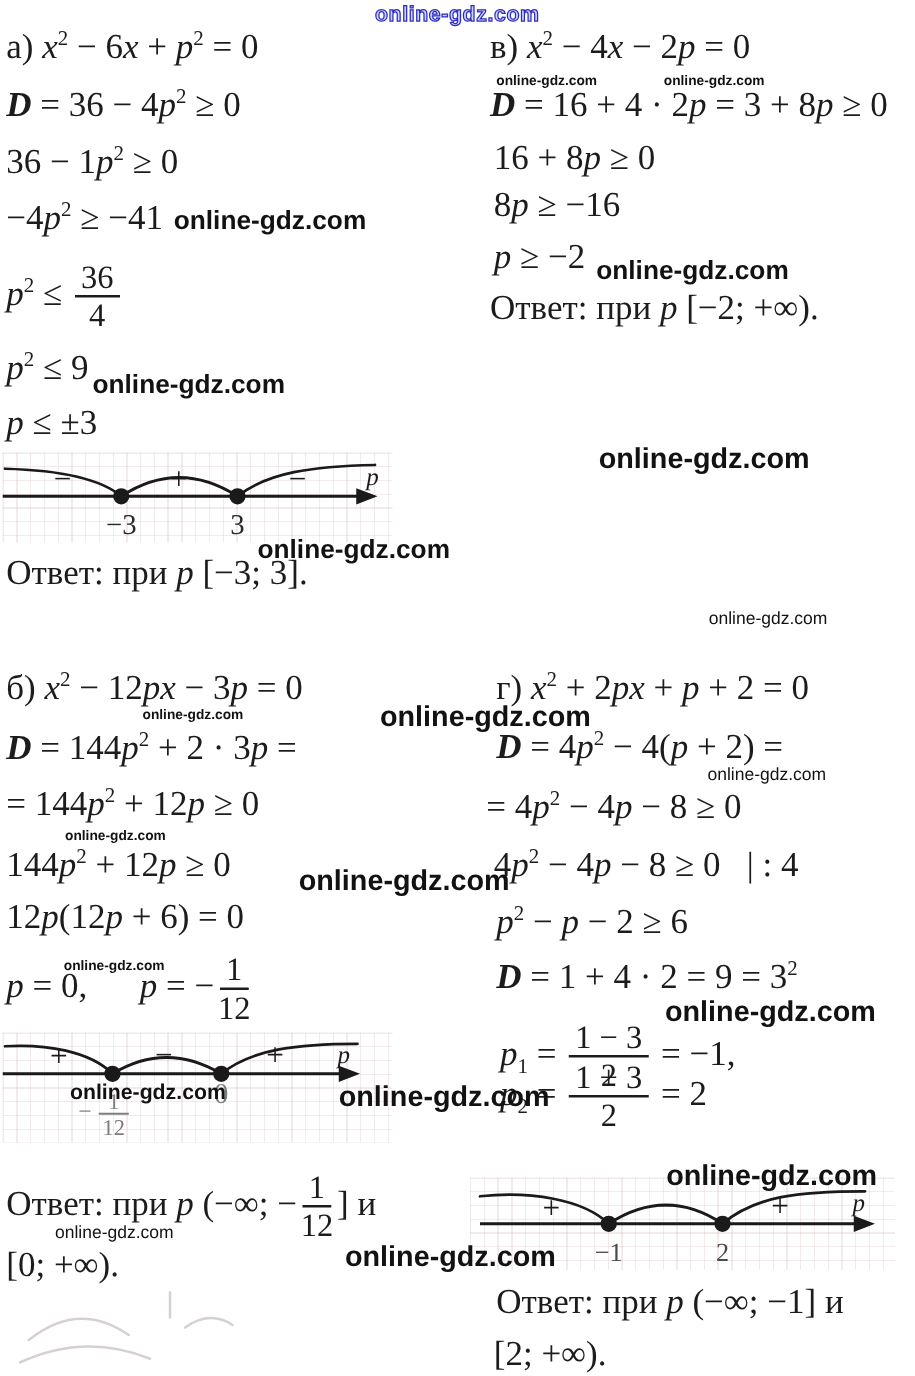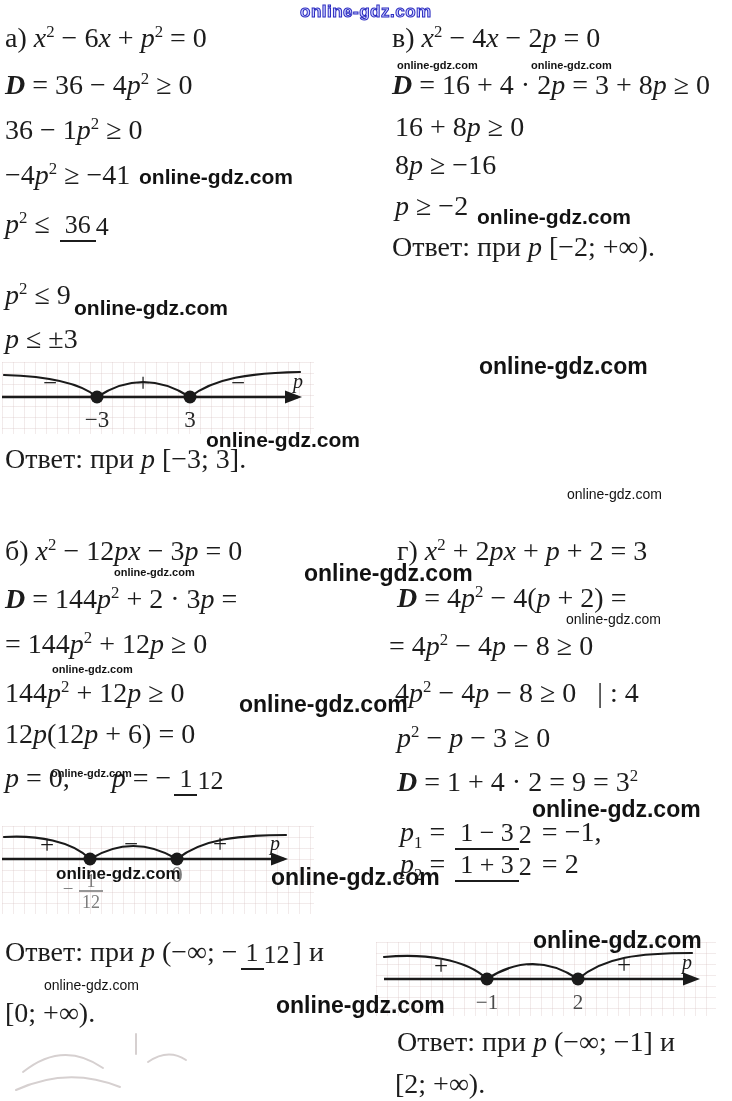--- a/index.html
+++ b/index.html
@@ -9,21 +9,21 @@
   }
   .math{
     position:absolute;font-size:28px;color:#1c1c1c;white-space:pre;
     font-family:"Liberation Serif", serif;line-height:1.15;
   }
   .math i{font-style:italic;}
   .math i.bi{font-weight:bold;}
   .math sup{font-size:60%;vertical-align:super;line-height:0;}
   .math sub{font-size:60%;vertical-align:sub;line-height:0;}
   .frac{
-    display:inline-flex;flex-direction:row;align-items:center;
+    display:inline-flex;flex-direction:column;align-items:center;
     vertical-align:middle;margin:0 3px;line-height:1.05;font-size:26px;
   }
   .frac .fn{border-bottom:2px solid #1c1c1c;padding:0 5px 1px;}
   .frac .fd{padding-top:1px;}
   .wm{
     position:absolute;font-family:Liberation Sans, sans-serif;
     color:#121212;white-space:nowrap;
   }
   .wm-xs{font-size:11px;font-weight:600;}
   .wm-sm{font-size:14px;font-weight:400;}
@@ -120,25 +120,25 @@
       <line class="fracline" x1="77" y1="65" x2="101" y2="65"></line>
       <text class="ptlabel ptlabel-gray" style="font-size:18px" x="89" y="82">12</text>
     </svg>
   </div>
 
   <div class="math" style="left:5px;top:936px"><span>Ответ: при </span><i>p</i><span> (−∞; −</span><span class="frac"><span class="fn">1</span><span class="fd">12</span></span><span>] и</span></div>
   <div class="math" style="left:5px;top:997px"><span>[0; +∞).</span></div>
 </div>
 
 <div>
-  <div class="math" style="left:397px;top:535px"><span>г) </span><i>x</i><sup>2</sup><span> + 2</span><i>px</i><span> + </span><i>p</i><span> + 2 = 3</span></div>
+  <div class="math" style="left:397px;top:535px"><span>г) </span><i>x</i><sup>2</sup><span> + 2</span><i>px</i><span> + </span><i>p</i><span> + 2 = 0</span></div>
   <div class="math" style="left:397px;top:582px"><i class="bi">D</i><span> = 4</span><i>p</i><sup>2</sup><span> − 4(</span><i>p</i><span> + 2) =</span></div>
   <div class="math" style="left:389px;top:630px"><span>= 4</span><i>p</i><sup>2</sup><span> − 4</span><i>p</i><span> − 8 ≥ 0</span></div>
   <div class="math" style="left:395px;top:677px"><span>4</span><i>p</i><sup>2</sup><span> − 4</span><i>p</i><span> − 8 ≥ 0   | : 4</span></div>
-  <div class="math" style="left:397px;top:722px"><i>p</i><sup>2</sup><span> − </span><i>p</i><span> − 3 ≥ 0</span></div>
+  <div class="math" style="left:397px;top:722px"><i>p</i><sup>2</sup><span> − </span><i>p</i><span> − 2 ≥ 6</span></div>
   <div class="math" style="left:397px;top:766px"><i class="bi">D</i><span> = 1 + 4 · 2 = 9 = 3</span><sup>2</sup></div>
   <div class="math" style="left:400px;top:816px"><i>p</i><sub>1</sub><span> = </span><span class="frac"><span class="fn">1 − 3</span><span class="fd">2</span></span><span> = −1,</span></div>
   <div class="math" style="left:400px;top:848px"><i>p</i><sub>2</sub><span> = </span><span class="frac"><span class="fn">1 + 3</span><span class="fd">2</span></span><span> = 2</span></div>
 
   <div class="numberline" style="left:376px;top:942px">
     <svg width="340" height="74" viewBox="0 0 340 74">
       <line class="axis" x1="8" y1="37" x2="318" y2="37"></line>
       <path d="M324,37 L307,30.5 L307,43.5 Z" fill="#1a1a1a"></path>
       <path class="arc" d="M8,15 C48,11 90,17 111,37"></path>
       <path class="arc" d="M111,37 Q157,7 202,37"></path>

